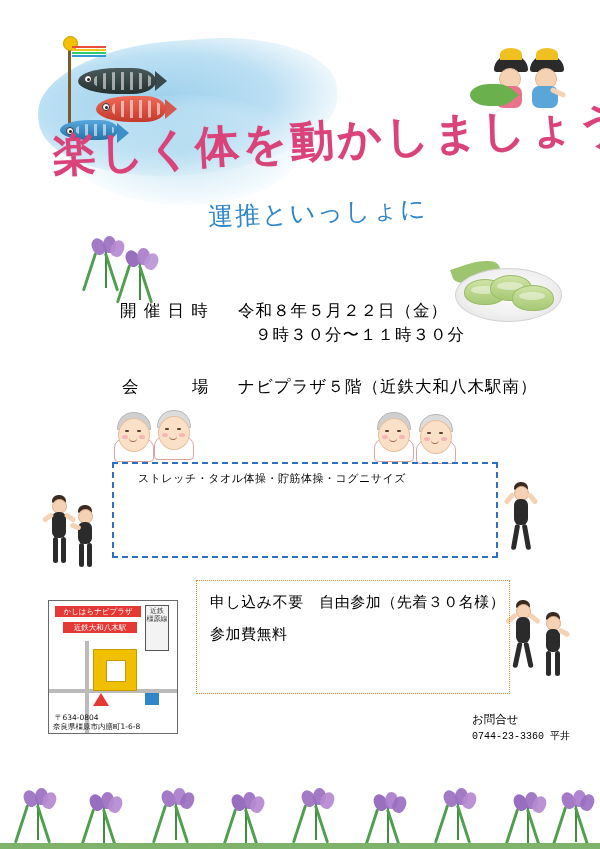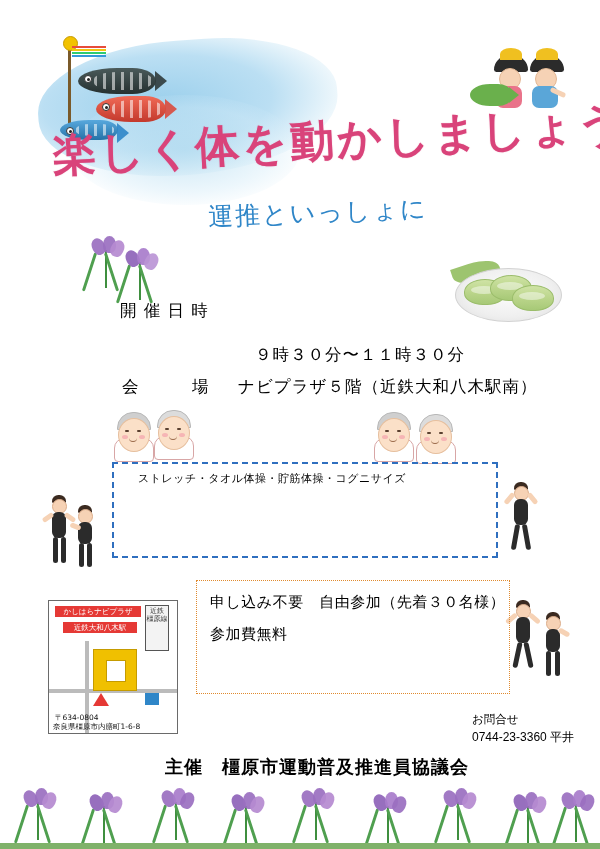--- a/index.html
+++ b/index.html
@@ -87,21 +87,21 @@
     font-family:"DejaVu Serif", serif;
     font-size:25px;color:#2f86c8;letter-spacing:2px;
     transform:rotate(-2.2deg);
     white-space:nowrap;
   }
 
   
   .line{position:absolute;font-size:16.5px;letter-spacing:1px;white-space:nowrap;font-family:"DejaVu Serif", serif;}
   .lbl-date{left:120px;top:300px;}
   .val-date{left:238px;top:300px;}
-  .val-time{left:255px;top:344px;font-family:Liberation Serif, serif;}
+  .val-time{left:255px;top:324px;font-family:Liberation Serif, serif;}
   .lbl-place{left:122px;top:376px;}
   .val-place{left:238px;top:376px;}
 
   
   .progbox{
     position:absolute;left:112px;top:462px;width:382px;height:92px;
     border:2px dashed #2f6fbf;
     background:rgba(255,255,255,0);
   }
   .progline{position:absolute;font-size:11px;white-space:nowrap;font-family:"DejaVu Serif", serif;letter-spacing:.5px;}
@@ -145,21 +145,21 @@
   .gran .g-head{position:absolute;width:30px;height:32px;border-radius:50%;background:#fbe0c8;border:1px solid #e6bf9e;}
   .gran .g-hair{position:absolute;width:32px;height:16px;border-radius:16px 16px 0 0;background:#cfcfcf;border:1px solid #b8b8b8;}
   .gran .g-body{position:absolute;width:38px;height:22px;border-radius:10px 10px 4px 4px;background:#fff;border:1px solid #d8a6a6;}
   .gran .g-eye{position:absolute;width:4px;height:2px;background:#5a4030;border-radius:2px;}
   .gran .g-cheek{position:absolute;width:6px;height:4px;border-radius:50%;background:#f6b5b5;}
   .gran .g-mouth{position:absolute;width:8px;height:4px;border-bottom:1.5px solid #9a6a4a;border-radius:0 0 8px 8px;}
 
   
   .host{position:absolute;left:165px;top:755px;font-size:18px;font-weight:bold;white-space:nowrap;font-family:"DejaVu Serif", serif;letter-spacing:1px;}
   .contact1{position:absolute;left:472px;top:712px;font-size:11.5px;font-family:"DejaVu Serif", serif;}
-  .contact2{position:absolute;left:472px;top:729px;font-size:12px;font-family:Liberation Sans, sans-serif;}
+  .contact2{position:absolute;left:472px;top:729px;font-size:10px;font-family:Liberation Mono, monospace;}
 
   .bottomband{position:absolute;left:0;top:786px;width:600px;height:63px;}
   .grassline{position:absolute;left:0;top:843px;width:600px;height:6px;background:#7fb26a;}
 
 </style>
 </head>
 <body>
 
 <div class="page">
 
@@ -223,20 +223,21 @@
   </div>
 
   <div class="leafbig deco"></div>
   <div class="plate deco">
     <div class="mochi" style="left:8px;top:10px;"></div>
     <div class="mochi" style="left:34px;top:6px;"></div>
     <div class="mochi" style="left:56px;top:16px;"></div>
   </div>
 
   <div class="line lbl-date">開 催 日 時</div>
+  <div class="line val-date">令和８年５月２２日（金）</div>
   <div class="line val-time">９時３０分〜１１時３０分</div>
   <div class="line lbl-place">会　　　場</div>
   <div class="line val-place">ナビプラザ５階（近鉄大和八木駅南）</div>
 
   <div class="gran deco" style="left:112px;top:410px;width:44px;height:50px;">
     <div class="g-body" style="left:2px;top:28px;"></div>
     <div class="g-hair" style="left:5px;top:2px;"></div>
     <div class="g-head" style="left:6px;top:8px;"></div>
     <div class="g-eye" style="left:13px;top:20px;"></div>
       <div class="g-eye" style="left:25px;top:20px;"></div>
@@ -336,21 +337,20 @@
     <div class="map-block"></div>
     <div class="map-tri"></div>
     <div class="map-sq"></div>
     <div class="map-addr1">〒634-0804</div>
     <div class="map-addr2">奈良県橿原市内膳町1-6-8</div>
   </div>
 
   <div class="contact1">お問合せ</div>
   <div class="contact2">0744-23-3360 平井</div>
 
-  <div class="host">主催　橿原市運動普及推進員協議会</div>
 
   <div class="bottomband">
     <div class="iris deco" style="left:28px;top:2px;width:20px;height:58px;">
       <div class="stem"></div>
         <div class="leafL"></div>
         <div class="leafR"></div>
       <div class="petal" style="left:-4px;top:2px;transform:rotate(-28deg);"></div>
       <div class="petal" style="left:7px;top:0px;"></div>
       <div class="petal" style="left:15px;top:4px;transform:rotate(26deg);background:#b58ad0;"></div>
     </div>

